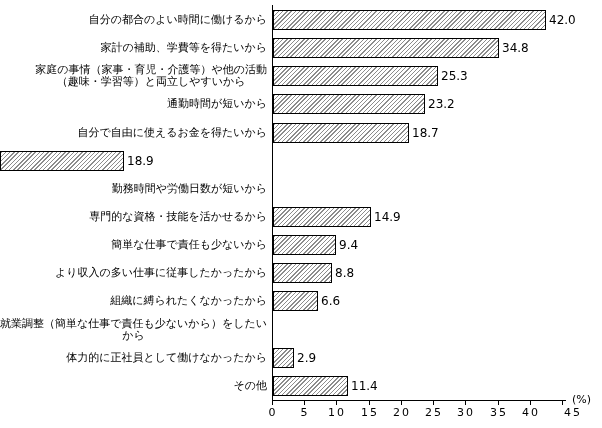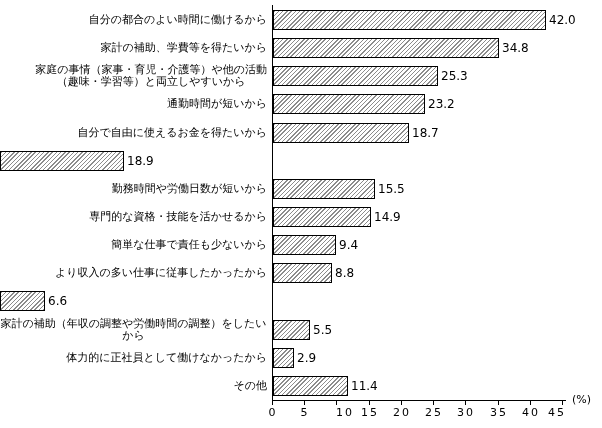--- a/index.html
+++ b/index.html
@@ -146,24 +146,20 @@
       <div class="row">
         <div class="bar-cell">
           <div class="bar" style="width: 122px;"></div>
           <div class="value-label">18.9</div>
         </div>
       </div>
       <div class="row">
         <div class="label-cell">
           <div class="label-text">勤務時間や労働日数が短いから</div>
         </div>
-        <div class="bar-cell">
-          <div class="bar" style="width: 100px;"></div>
-          <div class="value-label">15.5</div>
-        </div>
       </div>
       <div class="row">
         <div class="label-cell">
           <div class="label-text">専門的な資格・技能を活かせるから</div>
         </div>
         <div class="bar-cell">
           <div class="bar" style="width: 96px;"></div>
           <div class="value-label">14.9</div>
         </div>
       </div>
@@ -179,32 +175,31 @@
       <div class="row">
         <div class="label-cell">
           <div class="label-text">より収入の多い仕事に従事したかったから</div>
         </div>
         <div class="bar-cell">
           <div class="bar" style="width: 57px;"></div>
           <div class="value-label">8.8</div>
         </div>
       </div>
       <div class="row">
+        <div class="label-cell">
+          <div class="label-text">組織に縛られたくなかったから</div>
+        </div>
         <div class="bar-cell">
           <div class="bar" style="width: 43px;"></div>
           <div class="value-label">6.6</div>
         </div>
       </div>
       <div class="row">
         <div class="label-cell">
-          <div class="label-text">家計の補助（年収の調整や労働時間の調整）をしたいから</div>
-        </div>
-        <div class="bar-cell">
-          <div class="bar" style="width: 35px;"></div>
-          <div class="value-label">5.5</div>
+          <div class="label-text">就業調整（簡単な仕事で責任も少ないから）をしたいから</div>
         </div>
       </div>
       <div class="row">
         <div class="label-cell">
           <div class="label-text">体力的に正社員として働けなかったから</div>
         </div>
         <div class="bar-cell">
           <div class="bar" style="width: 19px;"></div>
           <div class="value-label">2.9</div>
         </div>
@@ -220,30 +215,30 @@
       </div>
     </div>
   <div class="vaxis"></div>
   <div class="haxis"></div>
   <div id="ticks">
       <div class="tick-mark" style="left: 272px;"></div>
       <div class="tick-label" style="left: 252px;">0</div>
       <div class="tick-mark" style="left: 304px;"></div>
       <div class="tick-label" style="left: 284px;">5</div>
       <div class="tick-mark" style="left: 336px;"></div>
-      <div class="tick-label" style="left: 324px;">10</div>
+      <div class="tick-label" style="left: 316px;">10</div>
       <div class="tick-mark" style="left: 369px;"></div>
       <div class="tick-label" style="left: 349px;">15</div>
       <div class="tick-mark" style="left: 401px;"></div>
       <div class="tick-label" style="left: 381px;">20</div>
       <div class="tick-mark" style="left: 433px;"></div>
       <div class="tick-label" style="left: 413px;">25</div>
       <div class="tick-mark" style="left: 465px;"></div>
       <div class="tick-label" style="left: 445px;">30</div>
       <div class="tick-mark" style="left: 498px;"></div>
       <div class="tick-label" style="left: 478px;">35</div>
       <div class="tick-mark" style="left: 530px;"></div>
       <div class="tick-label" style="left: 510px;">40</div>
       <div class="tick-mark" style="left: 562px;"></div>
-      <div class="tick-label" style="left: 536px;">45</div>
+      <div class="tick-label" style="left: 552px;">45</div>
     </div>
   <div class="unit-label">(%)</div>
 </div>
 
 </body></html>

